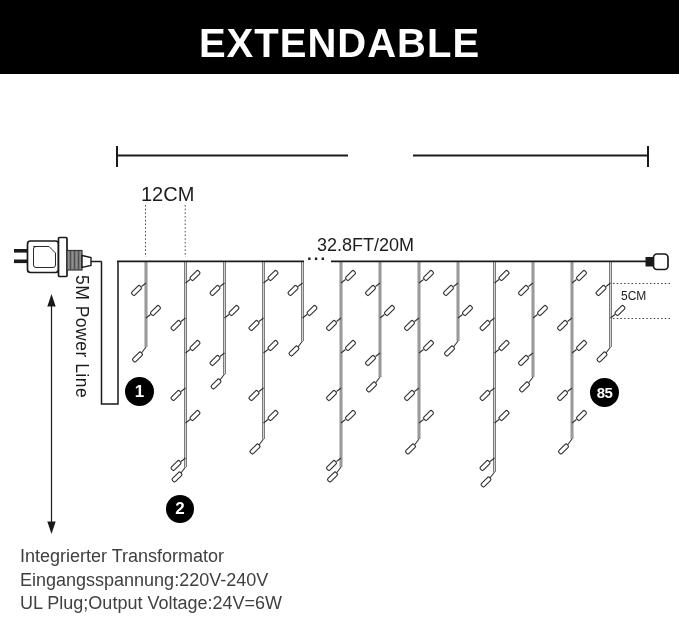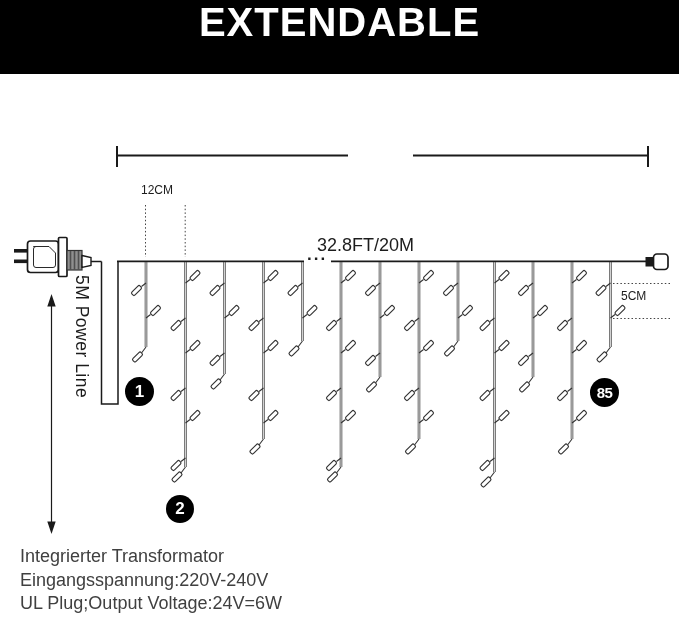--- a/index.html
+++ b/index.html
@@ -7,30 +7,30 @@
     --line:#1a1a1a; --text:#1c1c1c;
     --badge-bg:#000000; --badge-fg:#ffffff;
   }
   html,body{margin:0;padding:0;background:#fff;}
   .canvas{
     position:relative; width:679px; height:617px; background:#ffffff;
     font-family:"Liberation Sans", sans-serif; overflow:hidden; color:var(--text);
   }
   .hdr{
     position:absolute; left:0; top:0; width:679px; height:74px;
-    background:var(--header-bg); display:flex; align-items:flex-start; justify-content:center;
+    background:var(--header-bg); display:flex; align-items:flex-end; justify-content:center;
   }
   .hdr .title{
     color:var(--header-fg); font-size:40px; font-weight:bold; letter-spacing:1px;
     padding-bottom:8px;
   }
   svg.diagram{position:absolute; left:0; top:0;}
   .lbl{position:absolute; white-space:nowrap; color:var(--text);}
   #lbl-10m{left:347px; top:139px; width:66px; text-align:center; font-size:27.5px; font-weight:bold;}
-  #lbl-12cm{left:141px; top:183px; font-size:12px;}
+  #lbl-12cm{left:141px; top:183px; font-size:20px;}
   #lbl-connector{left:17px; top:204px; font-size:17.5px;}
   #lbl-power{
     left:71px; top:275px; font-size:17.5px; letter-spacing:0.5px;
     writing-mode:vertical-rl;
   }
   #lbl-328{left:317px; top:235px; font-size:18px;}
   #lbl-5cm{left:621px; top:289px; font-size:12px;}
   #ellipsis{left:307px; top:245px; font-size:17px; font-weight:bold; letter-spacing:2px;}
   .badge{
     position:absolute; background:var(--badge-bg); color:var(--badge-fg);

